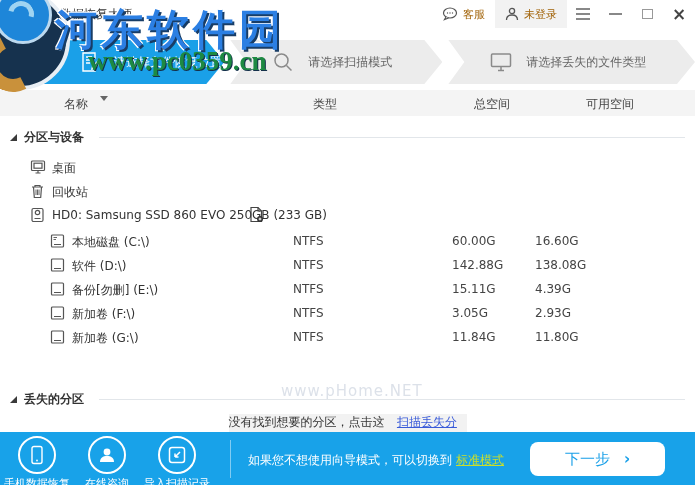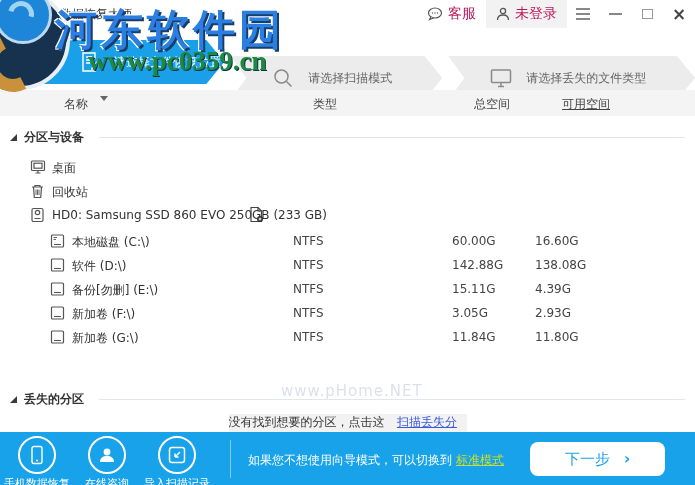--- a/index.html
+++ b/index.html
@@ -4,49 +4,49 @@
 <style>
   * { margin:0; padding:0; box-sizing:border-box; }
   html,body { width:695px; height:485px; overflow:hidden; }
   body { font-family:"DejaVu Sans","Liberation Sans",sans-serif; font-size:12px; color:#333; background:#fff; position:relative; }
 
   
   .titlebar { height:28px; display:flex; align-items:center; position:relative; background:#fff; }
   .app-logo { width:28px; height:28px; background:#16324e; flex:0 0 28px; }
   .app-title { margin-left:8px; font-size:12px; color:#333; }
   .titlebar-right { margin-left:auto; display:flex; align-items:center; height:28px; }
-  .tb-btn { display:flex; align-items:center; gap:5px; padding:8px 10px; height:28px; color:#be185d; cursor:pointer; font-size:14px; }
+  .tb-btn { display:flex; align-items:center; gap:5px; padding:8px 10px; height:28px; color:#a16207; cursor:pointer; font-size:11px; }
   .tb-login { background:#f2f2f2; }
   .winctl { width:32px; height:28px; display:flex; align-items:center; justify-content:center; color:#888; font-size:14px; cursor:pointer; }
   .winctl.close { color:#444; font-size:17px; font-weight:bold; }
   .hamburger { display:flex; flex-direction:column; gap:3px; }
   .hamburger i { display:block; width:14px; height:2px; background:#888; }
   .minus-line { display:block; width:13px; height:2px; background:#888; }
   .max-box { display:block; width:11px; height:10px; border:1px solid #999; }
 
   
   .stepbar { margin:12px 0 0 40px; height:44px; display:flex; }
   .step { height:44px; display:flex; align-items:center; padding-left:42px; gap:14px;
           clip-path:polygon(0 0, calc(100% - 18px) 0, 100% 50%, calc(100% - 18px) 100%, 0 100%, 16px 50%);
           background:#ececec; color:#666; }
   .step.first { clip-path:polygon(0 0, calc(100% - 18px) 0, 100% 50%, calc(100% - 18px) 100%, 0 100%); padding-left:40px; }
   .step.active { background:#1aa0e8; color:#fff; }
-  .step + .step { margin-left:6px;margin-top:16px; }
+  .step + .step { margin-left:6px; }
   .step-1 { width:186px; }
   .step-2 { width:214px; }
   .step-3 { width:249px; }
   .step svg { flex:0 0 auto; }
 
   
   .table-header { margin-top:6px; height:26px; background:#f4f4f4; position:relative; }
   .table-header span { position:absolute; top:6px; color:#444; }
   .th-name   { left:64px; }
   .th-type   { left:313px; }
   .th-total  { left:474px; }
-  .th-free   { left:562px;text-decoration:underline; }
+  .th-free   { left:586px; }
   .sort-tri { position:absolute; left:100px; top:12px; width:0; height:0;
               border-left:4px solid transparent; border-right:4px solid transparent; border-top:5px solid #666; }
 
   
   .section { display:flex; align-items:center; margin:12px 10px 0 10px; height:18px; gap:7px; }
   .tri-se { width:0; height:0; border-left:7px solid transparent; border-bottom:7px solid #3a3a3a; }
   .section-label { font-weight:bold; color:#333; white-space:nowrap; }
   .section-line { flex:1; height:1px; background:#e2e6ea; margin-left:8px; }
 
   

